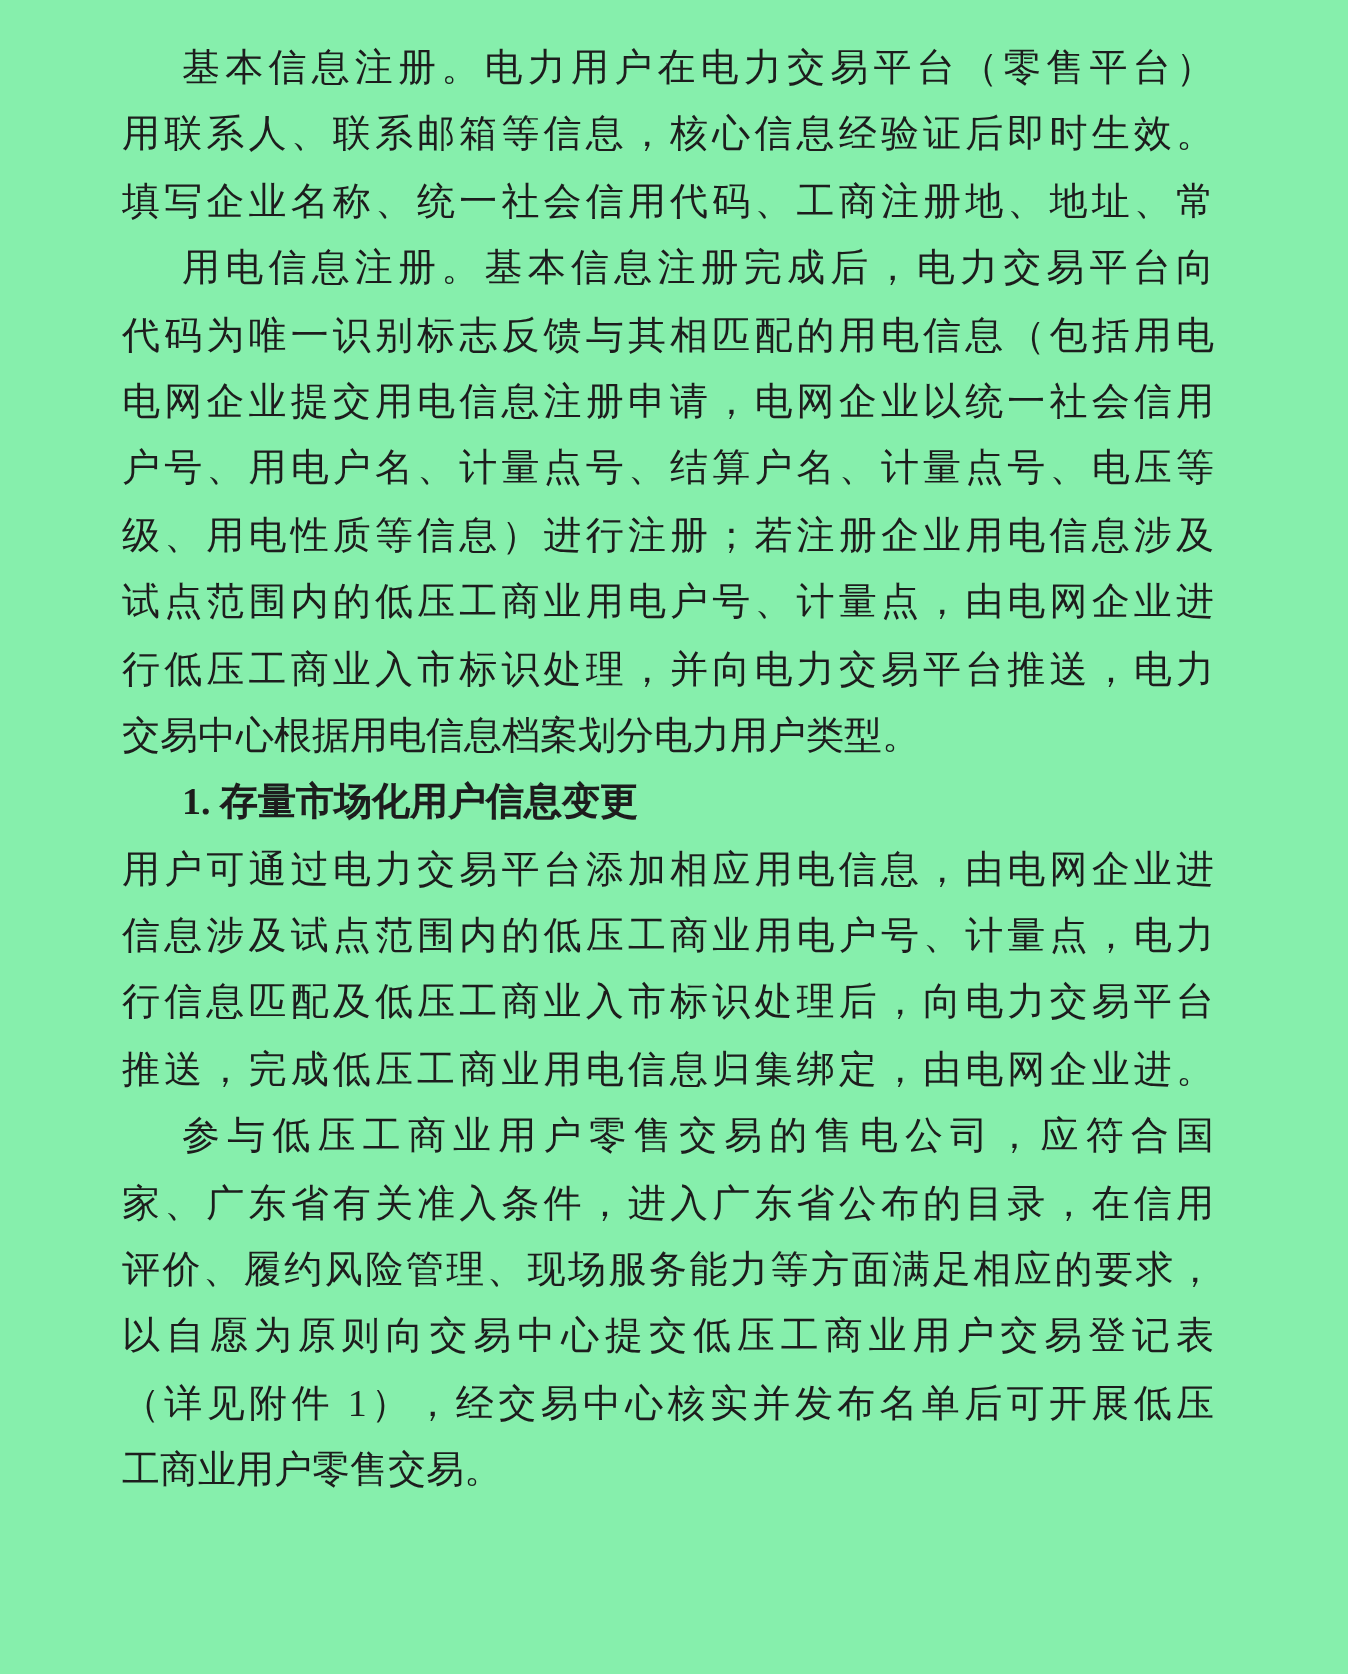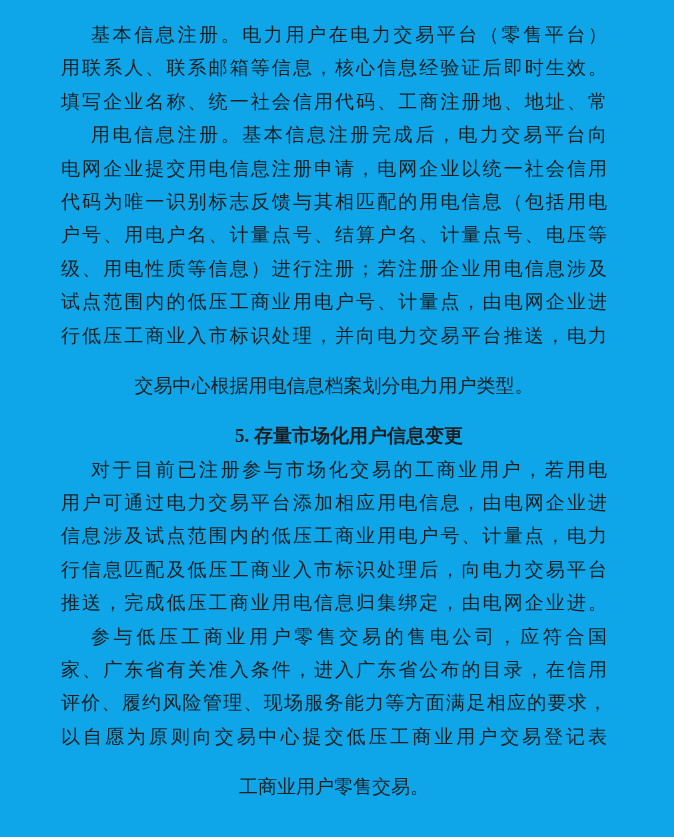--- a/index.html
+++ b/index.html
@@ -4,69 +4,68 @@
 <style>
   html, body { margin: 0; padding: 0; }
   body {
     width: 674px; height: 837px;
     background: #ffffff;
     font-family: "Liberation Serif", "DejaVu Serif", serif;
   }
   .page {
     position: relative;
     width: 674px; height: 837px;
-    background: #0ea5e9;
+    background: #86efac;
     overflow: hidden;
   }
   .content {
     position: absolute;
     left: 61px; top: 18px;
     width: 546px;
     color: #1d1d1d;
     font-size: 19px;
     line-height: 33.4px;
   }
   .line {
     height: 33.4px;
     overflow: hidden;
     text-align: justify;
     text-align-last: justify;
     text-justify: inter-character;
     white-space: normal;
   }
   .line.noju {
-    text-align: center;
+    text-align: left;
     text-align-last: auto;
-    margin-top: 17px;
   }
   .line.indent { text-indent: 30px; }
   .line.bold { font-weight: bold; }
   .line.kai { font-weight: normal; }
 </style>
 </head>
 <body>
 
 <div class="page">
   <div class="content" style="color: rgb(29, 29, 29);">
       <div class="line indent">基本信息注册。电力用户在电力交易平台（零售平台）</div>
       <div class="line">用联系人、联系邮箱等信息，核心信息经验证后即时生效。</div>
       <div class="line">填写企业名称、统一社会信用代码、工商注册地、地址、常</div>
       <div class="line indent">用电信息注册。基本信息注册完成后，电力交易平台向</div>
+      <div class="line">代码为唯一识别标志反馈与其相匹配的用电信息（包括用电</div>
       <div class="line">电网企业提交用电信息注册申请，电网企业以统一社会信用</div>
-      <div class="line">代码为唯一识别标志反馈与其相匹配的用电信息（包括用电</div>
       <div class="line">户号、用电户名、计量点号、结算户名、计量点号、电压等</div>
       <div class="line">级、用电性质等信息）进行注册；若注册企业用电信息涉及</div>
       <div class="line">试点范围内的低压工商业用电户号、计量点，由电网企业进</div>
       <div class="line">行低压工商业入市标识处理，并向电力交易平台推送，电力</div>
       <div class="line noju">交易中心根据用电信息档案划分电力用户类型。</div>
-      <div class="line indent noju bold">5. 存量市场化用户信息变更</div>
-      <div class="line indent">对于目前已注册参与市场化交易的工商业用户，若用电</div>
+      <div class="line indent noju bold">1. 存量市场化用户信息变更</div>
       <div class="line">用户可通过电力交易平台添加相应用电信息，由电网企业进</div>
       <div class="line">信息涉及试点范围内的低压工商业用电户号、计量点，电力</div>
       <div class="line">行信息匹配及低压工商业入市标识处理后，向电力交易平台</div>
       <div class="line">推送，完成低压工商业用电信息归集绑定，由电网企业进。</div>
       <div class="line indent">参与低压工商业用户零售交易的售电公司，应符合国</div>
       <div class="line">家、广东省有关准入条件，进入广东省公布的目录，在信用</div>
       <div class="line">评价、履约风险管理、现场服务能力等方面满足相应的要求，</div>
       <div class="line">以自愿为原则向交易中心提交低压工商业用户交易登记表</div>
+      <div class="line">（详见附件 1），经交易中心核实并发布名单后可开展低压</div>
       <div class="line noju">工商业用户零售交易。</div>
     </div>
 </div>
 
 </body></html>

